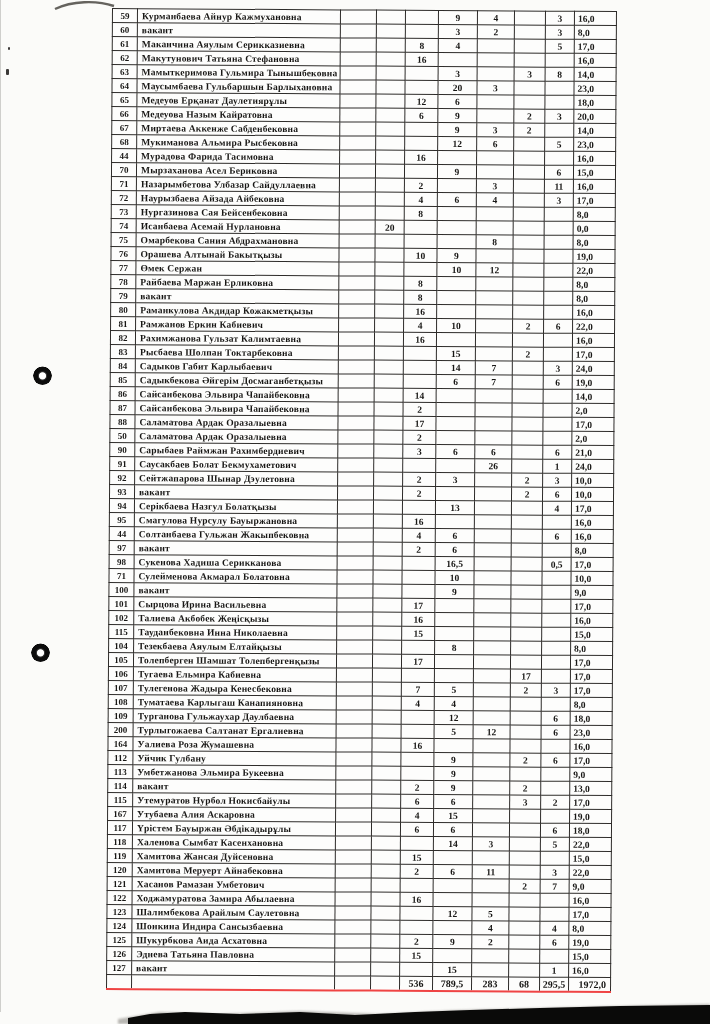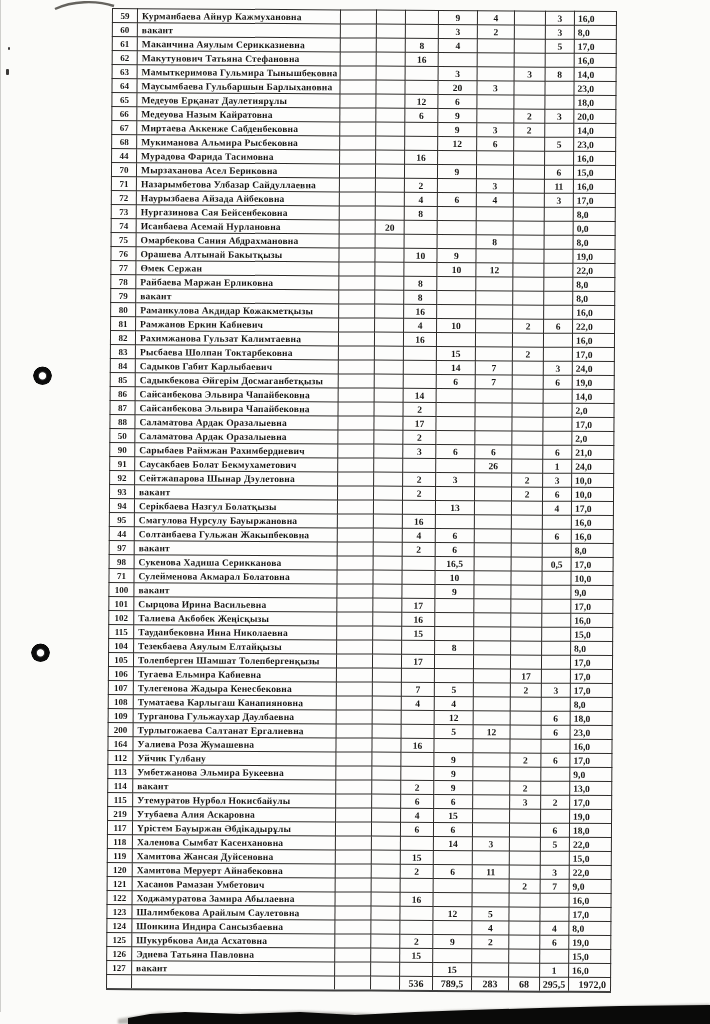--- a/index.html
+++ b/index.html
@@ -22,21 +22,21 @@
     border:1px solid #2e2c2a;
     height:13px;line-height:12px;padding:0;
     font-family:"Liberation Serif", serif;
     font-size:9.5px;font-weight:bold;color:#181715;
     white-space:nowrap;overflow:hidden;
   }
   td.num{text-align:center;font-size:9px;}
   td.name{text-align:left;padding-left:4px;letter-spacing:0.2px;}
   td.c{text-align:center;}
   td.tot{text-align:left;padding-left:3px;}
-  tr[data-name="totals-row"] td{border-bottom:2px solid #404040;font-size:10px;}
+  tr[data-name="totals-row"] td{border-bottom:2px solid #ef4444;font-size:10px;}
   tr[data-name="totals-row"] td.tot{text-align:right;padding-right:4px;padding-left:7px;}
   .hole{
     position:absolute;width:19px;height:19px;border-radius:50%;
     background:radial-gradient(circle at 50% 52%, #ffffff 0 3.2px, #3a3a3a 4px, #0c0c0c 5px 9px, rgba(0,0,0,0) 9.6px);
   }
   .h1{left:33px;top:366px;}
   .h2{left:31px;top:643px;}
   .speck{position:absolute;background:#3c3a38;border-radius:1px;}
   .s1{left:8px;top:47px;width:2px;height:3px;}
   .s2{left:6px;top:69px;width:2.5px;height:6px;}
@@ -753,21 +753,21 @@
             <td class="c" data-name="hours-cell"></td>
             <td class="c" data-name="hours-cell"></td>
             <td class="c" data-name="hours-cell">6</td>
             <td class="c" data-name="hours-cell">6</td>
             <td class="c" data-name="hours-cell"></td>
             <td class="c" data-name="hours-cell">3</td>
             <td class="c" data-name="hours-cell">2</td>
             <td class="tot" data-name="row-total">17,0</td>
           </tr>
           <tr data-name="table-row">
-            <td class="num" data-name="row-number">219</td>
+            <td class="num" data-name="row-number">167</td>
             <td class="name" data-name="person-name">Утубаева Алия Аскаровна</td>
             <td class="c" data-name="hours-cell"></td>
             <td class="c" data-name="hours-cell"></td>
             <td class="c" data-name="hours-cell">4</td>
             <td class="c" data-name="hours-cell">15</td>
             <td class="c" data-name="hours-cell"></td>
             <td class="c" data-name="hours-cell"></td>
             <td class="c" data-name="hours-cell"></td>
             <td class="tot" data-name="row-total">19,0</td>
           </tr>

